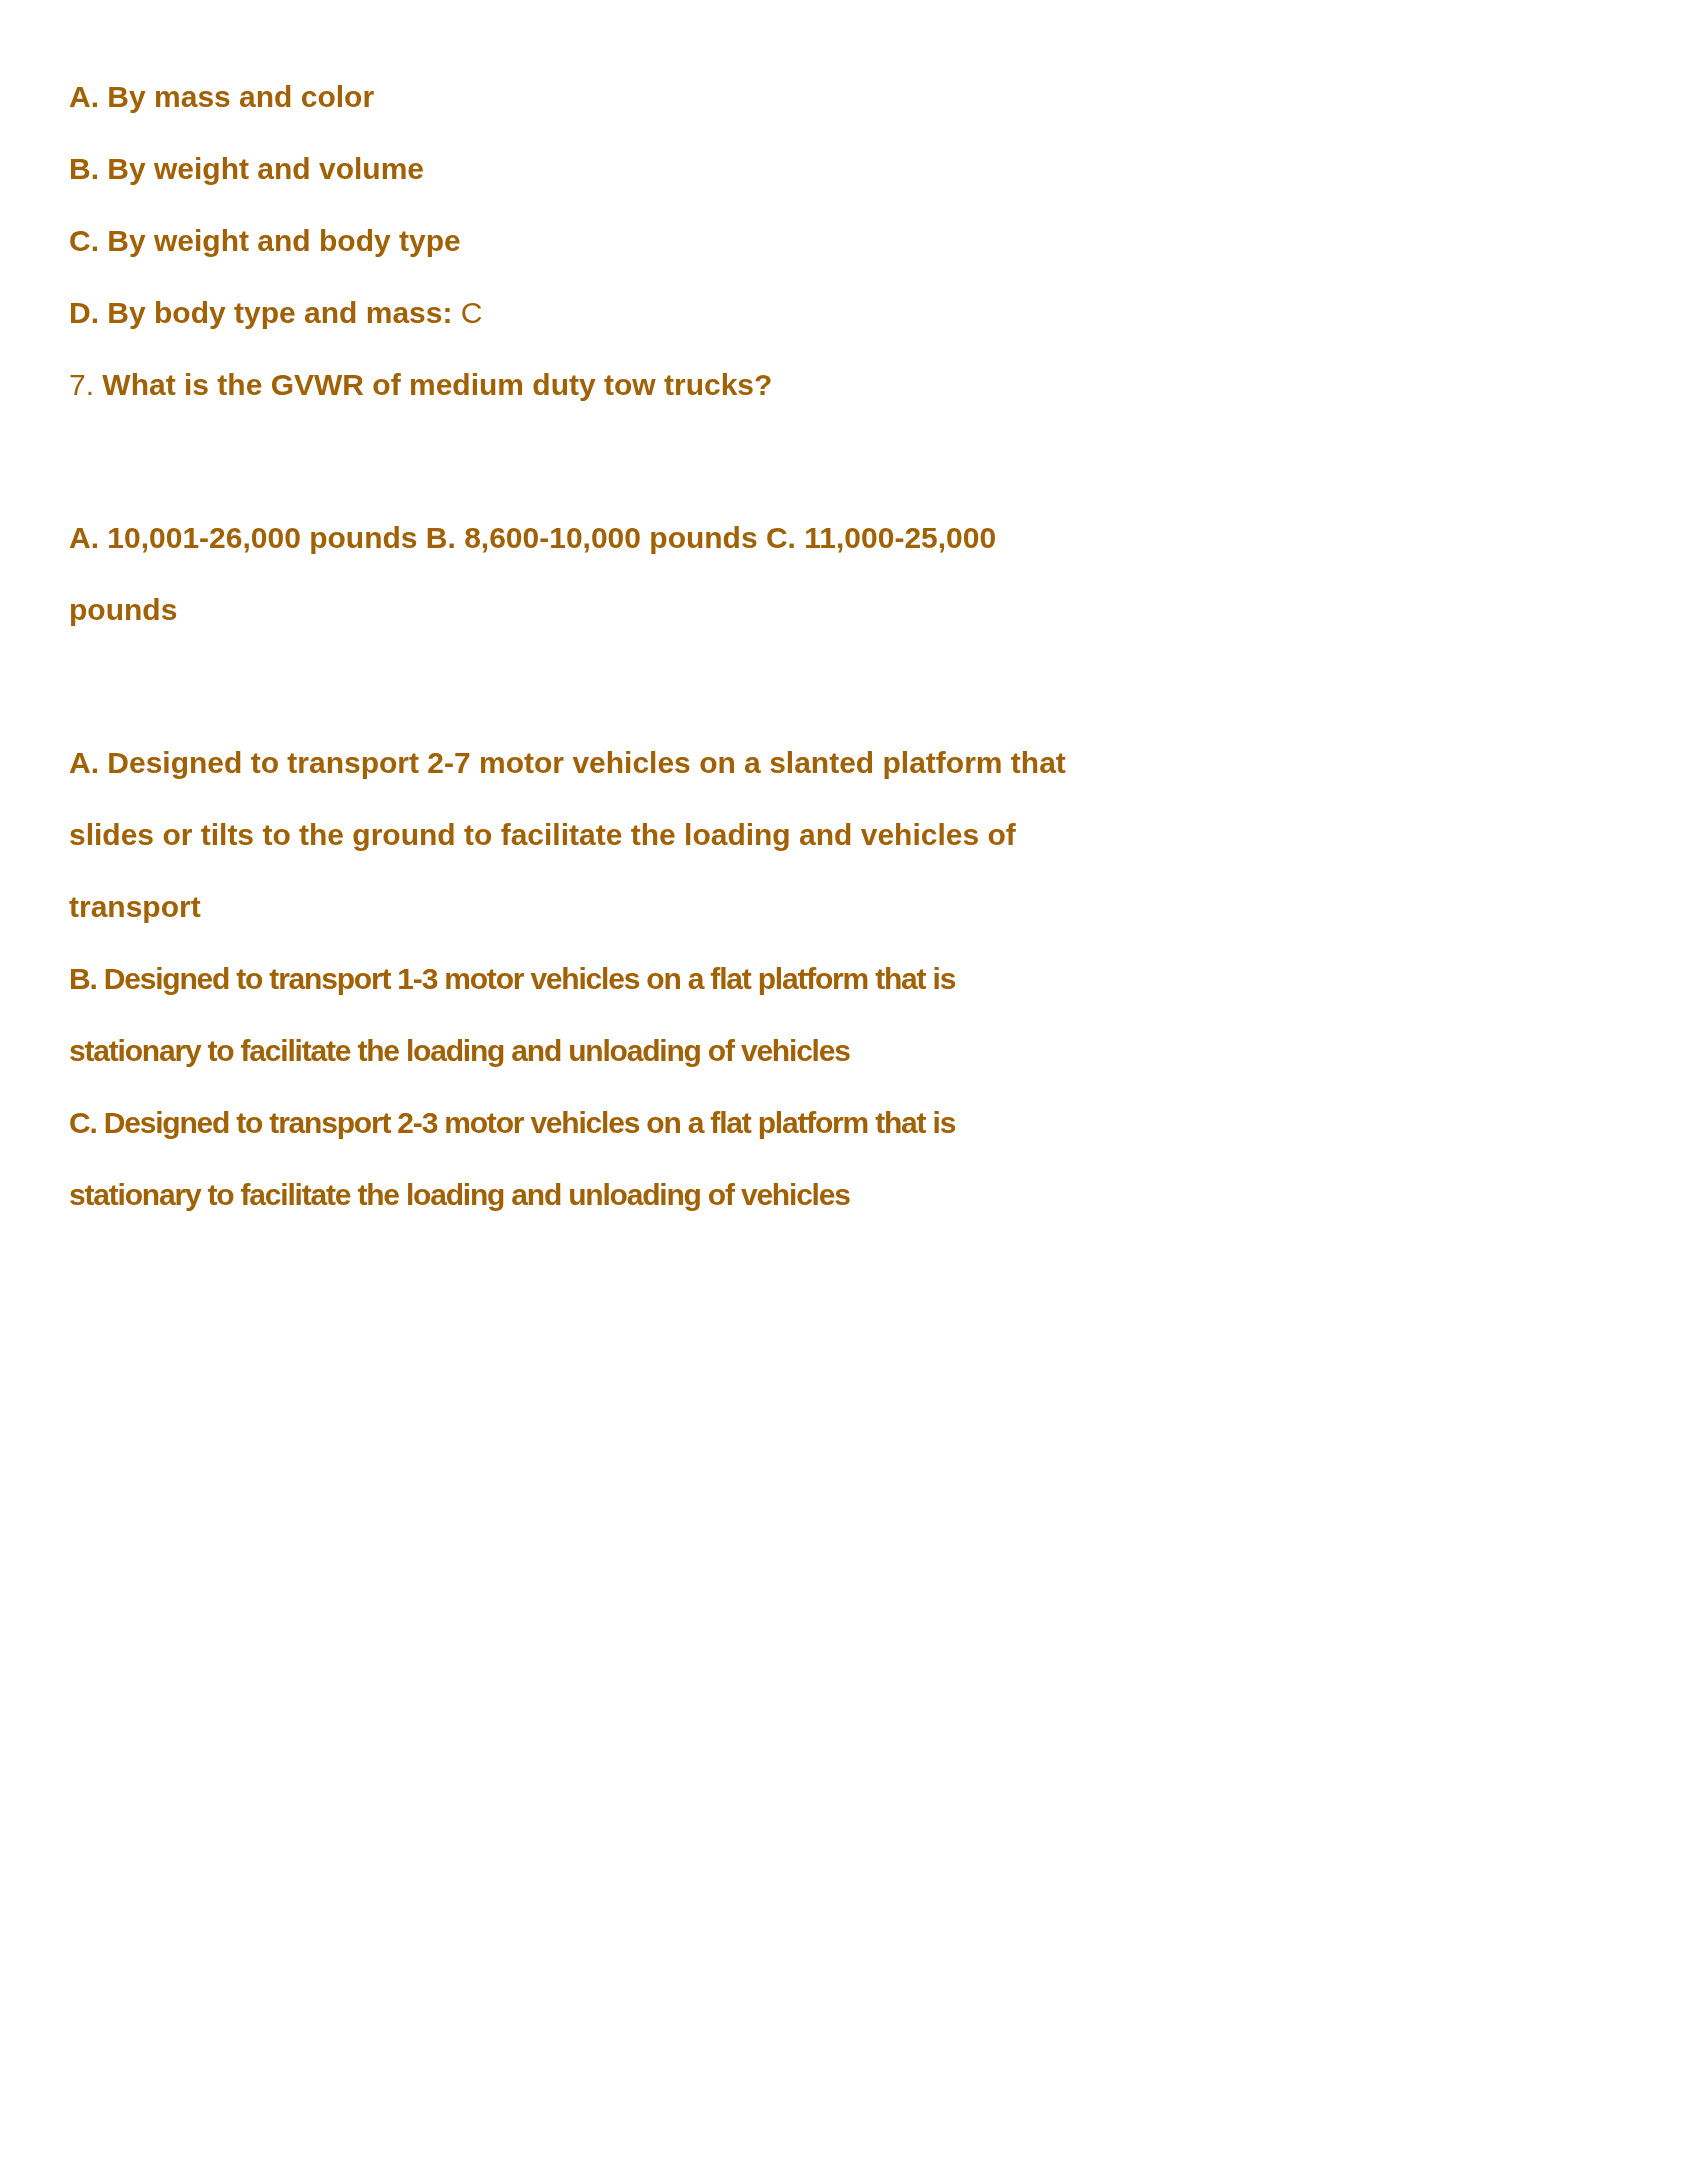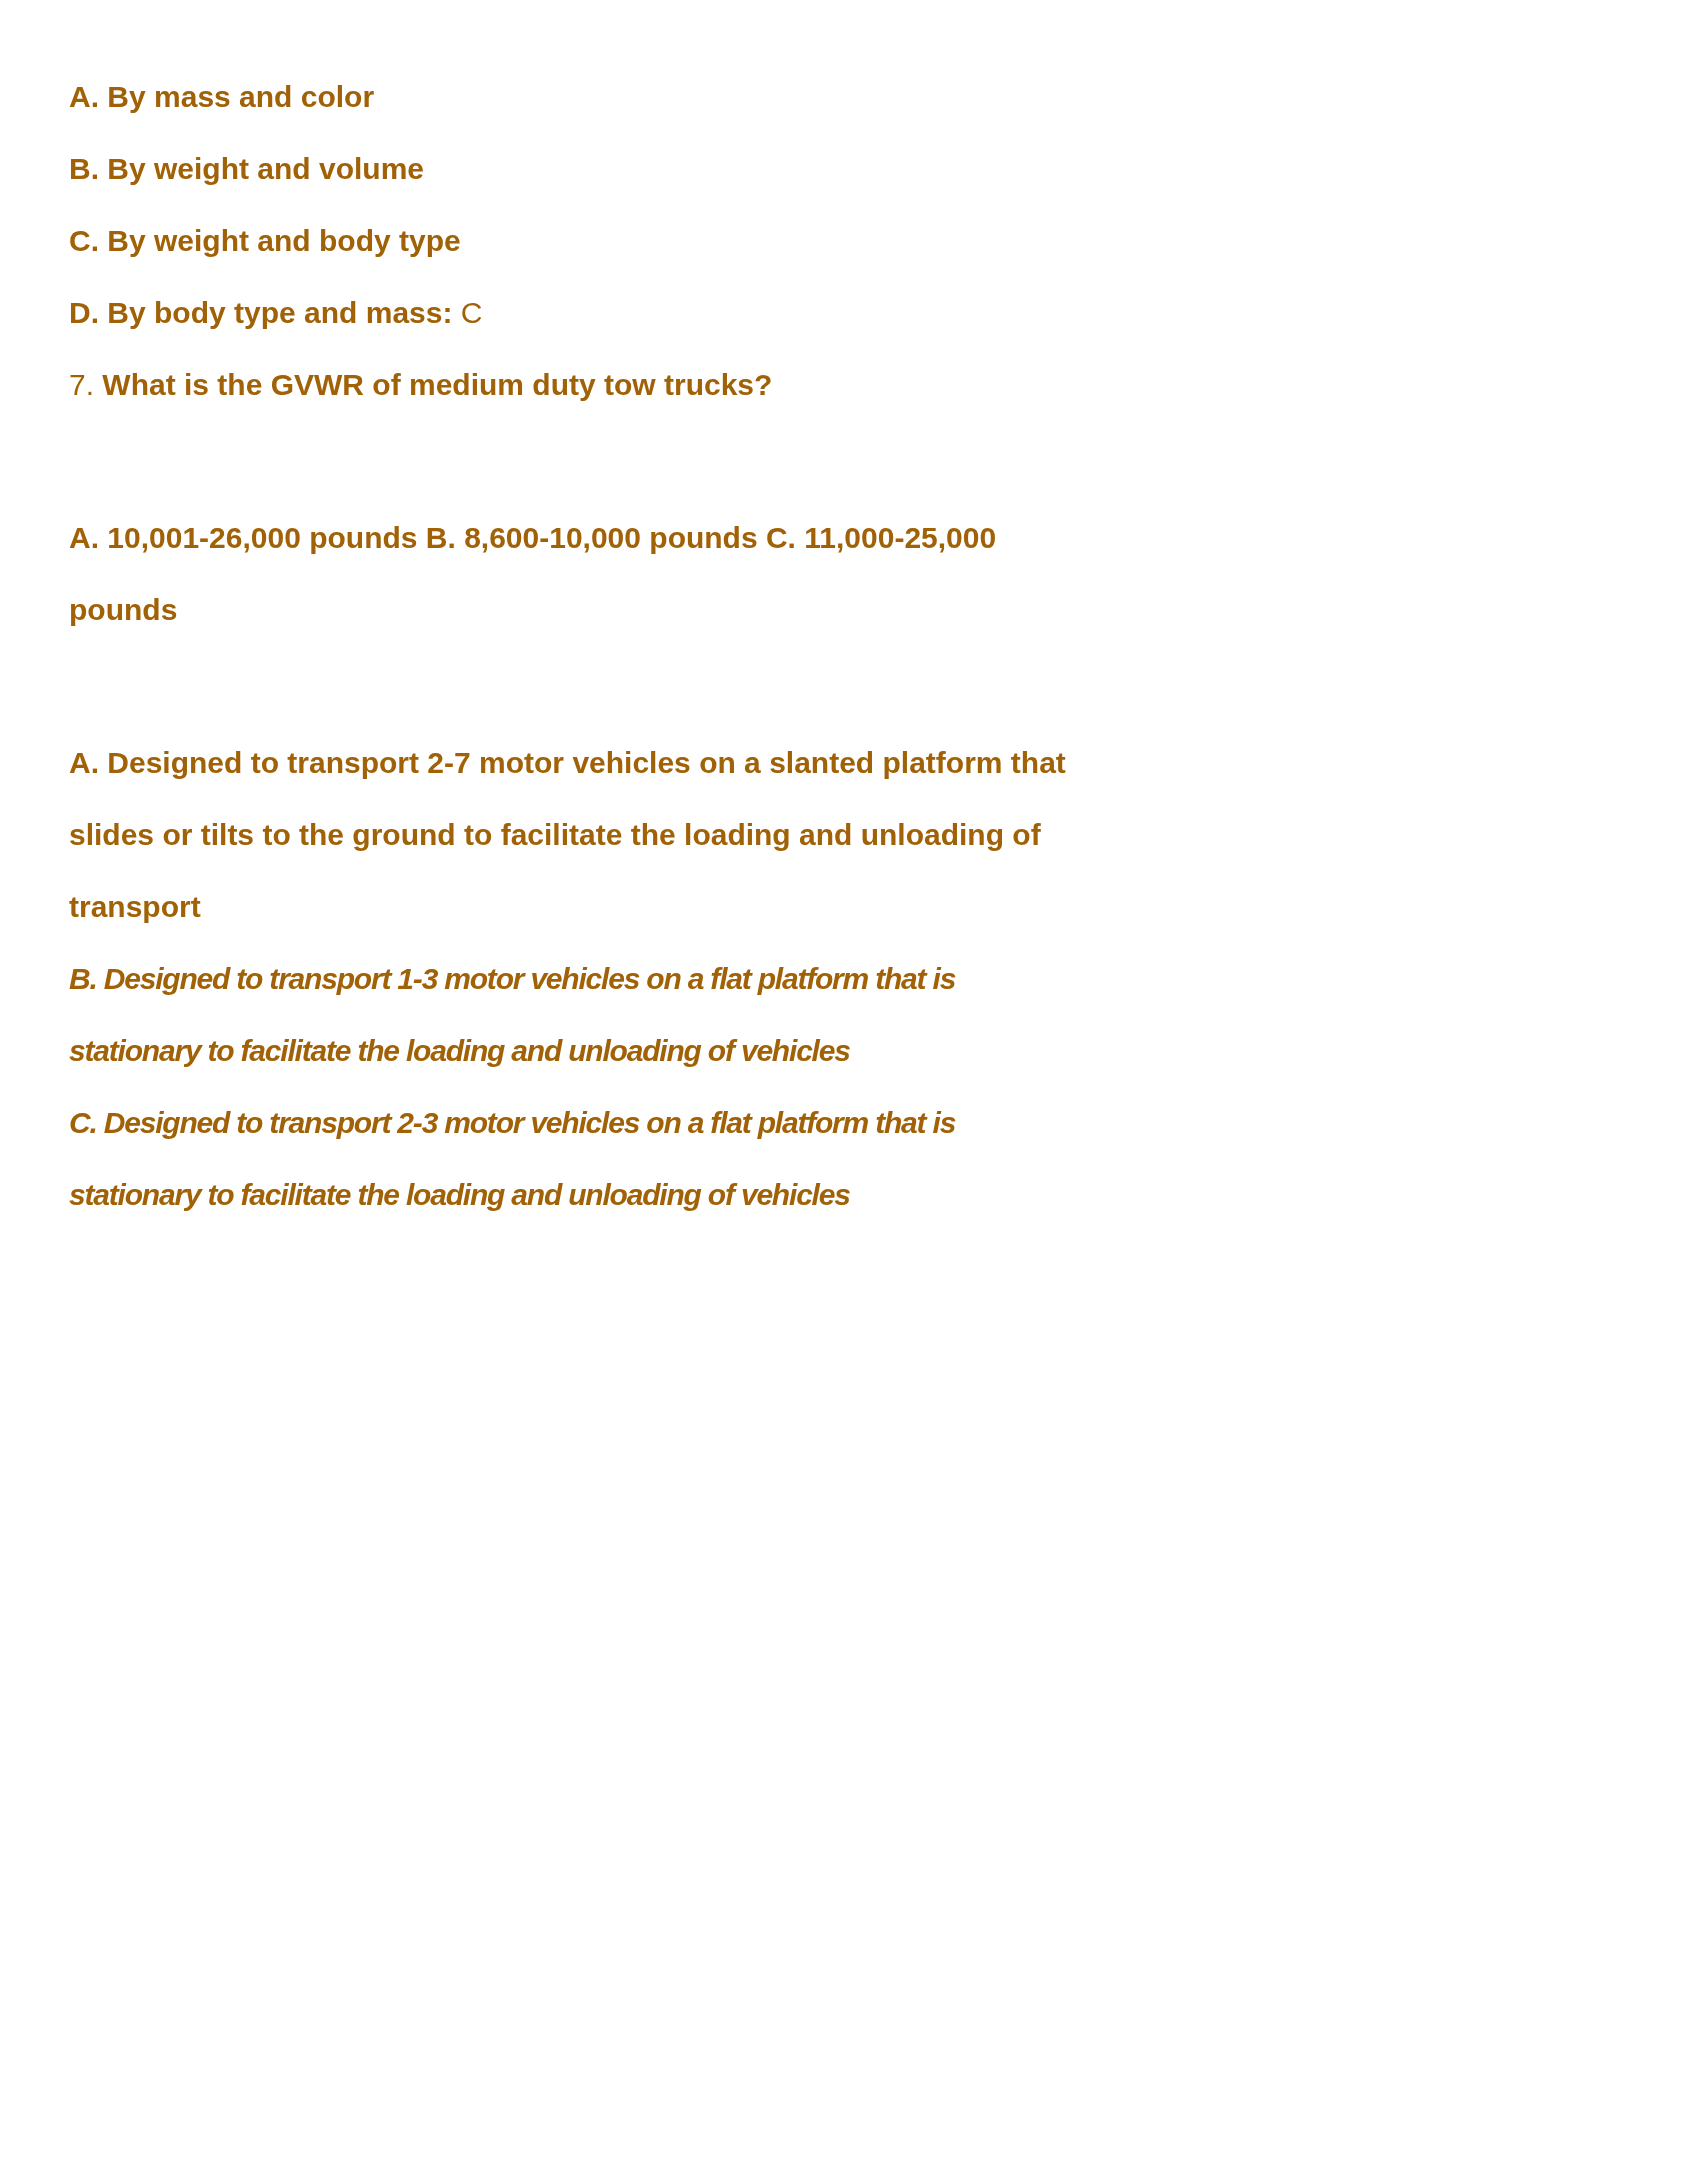--- a/index.html
+++ b/index.html
@@ -32,37 +32,36 @@
     margin-top: 81px;
   }
   .line .b {
     font-weight: 700;
   }
   .line .r {
     font-weight: 400;
   }
   .line.condensed {
     letter-spacing: -1.2px;
-    font-style: italic;
   }
 </style>
 </head>
 <body>
 
 <div class="page">
   <div class="content" id="doc-content">
       <div class="line"><span class="b">A. By mass and color</span></div>
       <div class="line"><span class="b">B. By weight and volume</span></div>
       <div class="line"><span class="b">C. By weight and body type</span></div>
       <div class="line"><span class="b">D. By body type and mass:</span><span class="r"> C</span></div>
       <div class="line"><span class="r">7. </span><span class="b">What is the GVWR of medium duty tow trucks?</span></div>
       <div class="line gap-before"><span class="b">A. 10,001-26,000 pounds B. 8,600-10,000 pounds C. 11,000-25,000</span></div>
       <div class="line"><span class="b">pounds</span></div>
       <div class="line gap-before"><span class="b">A. Designed to transport 2-7 motor vehicles on a slanted platform that</span></div>
-      <div class="line"><span class="b">slides or tilts to the ground to facilitate the loading and unloading of</span></div>
+      <div class="line"><span class="b">slides or tilts to the ground to facilitate the loading and vehicles of</span></div>
       <div class="line"><span class="b">transport</span></div>
       <div class="line condensed"><span class="b">B. Designed to transport 1-3 motor vehicles on a flat platform that is</span></div>
       <div class="line condensed"><span class="b">stationary to facilitate the loading and unloading of vehicles</span></div>
       <div class="line condensed"><span class="b">C. Designed to transport 2-3 motor vehicles on a flat platform that is</span></div>
       <div class="line condensed"><span class="b">stationary to facilitate the loading and unloading of vehicles</span></div>
     </div>
 </div>
 
 
 </body></html>

